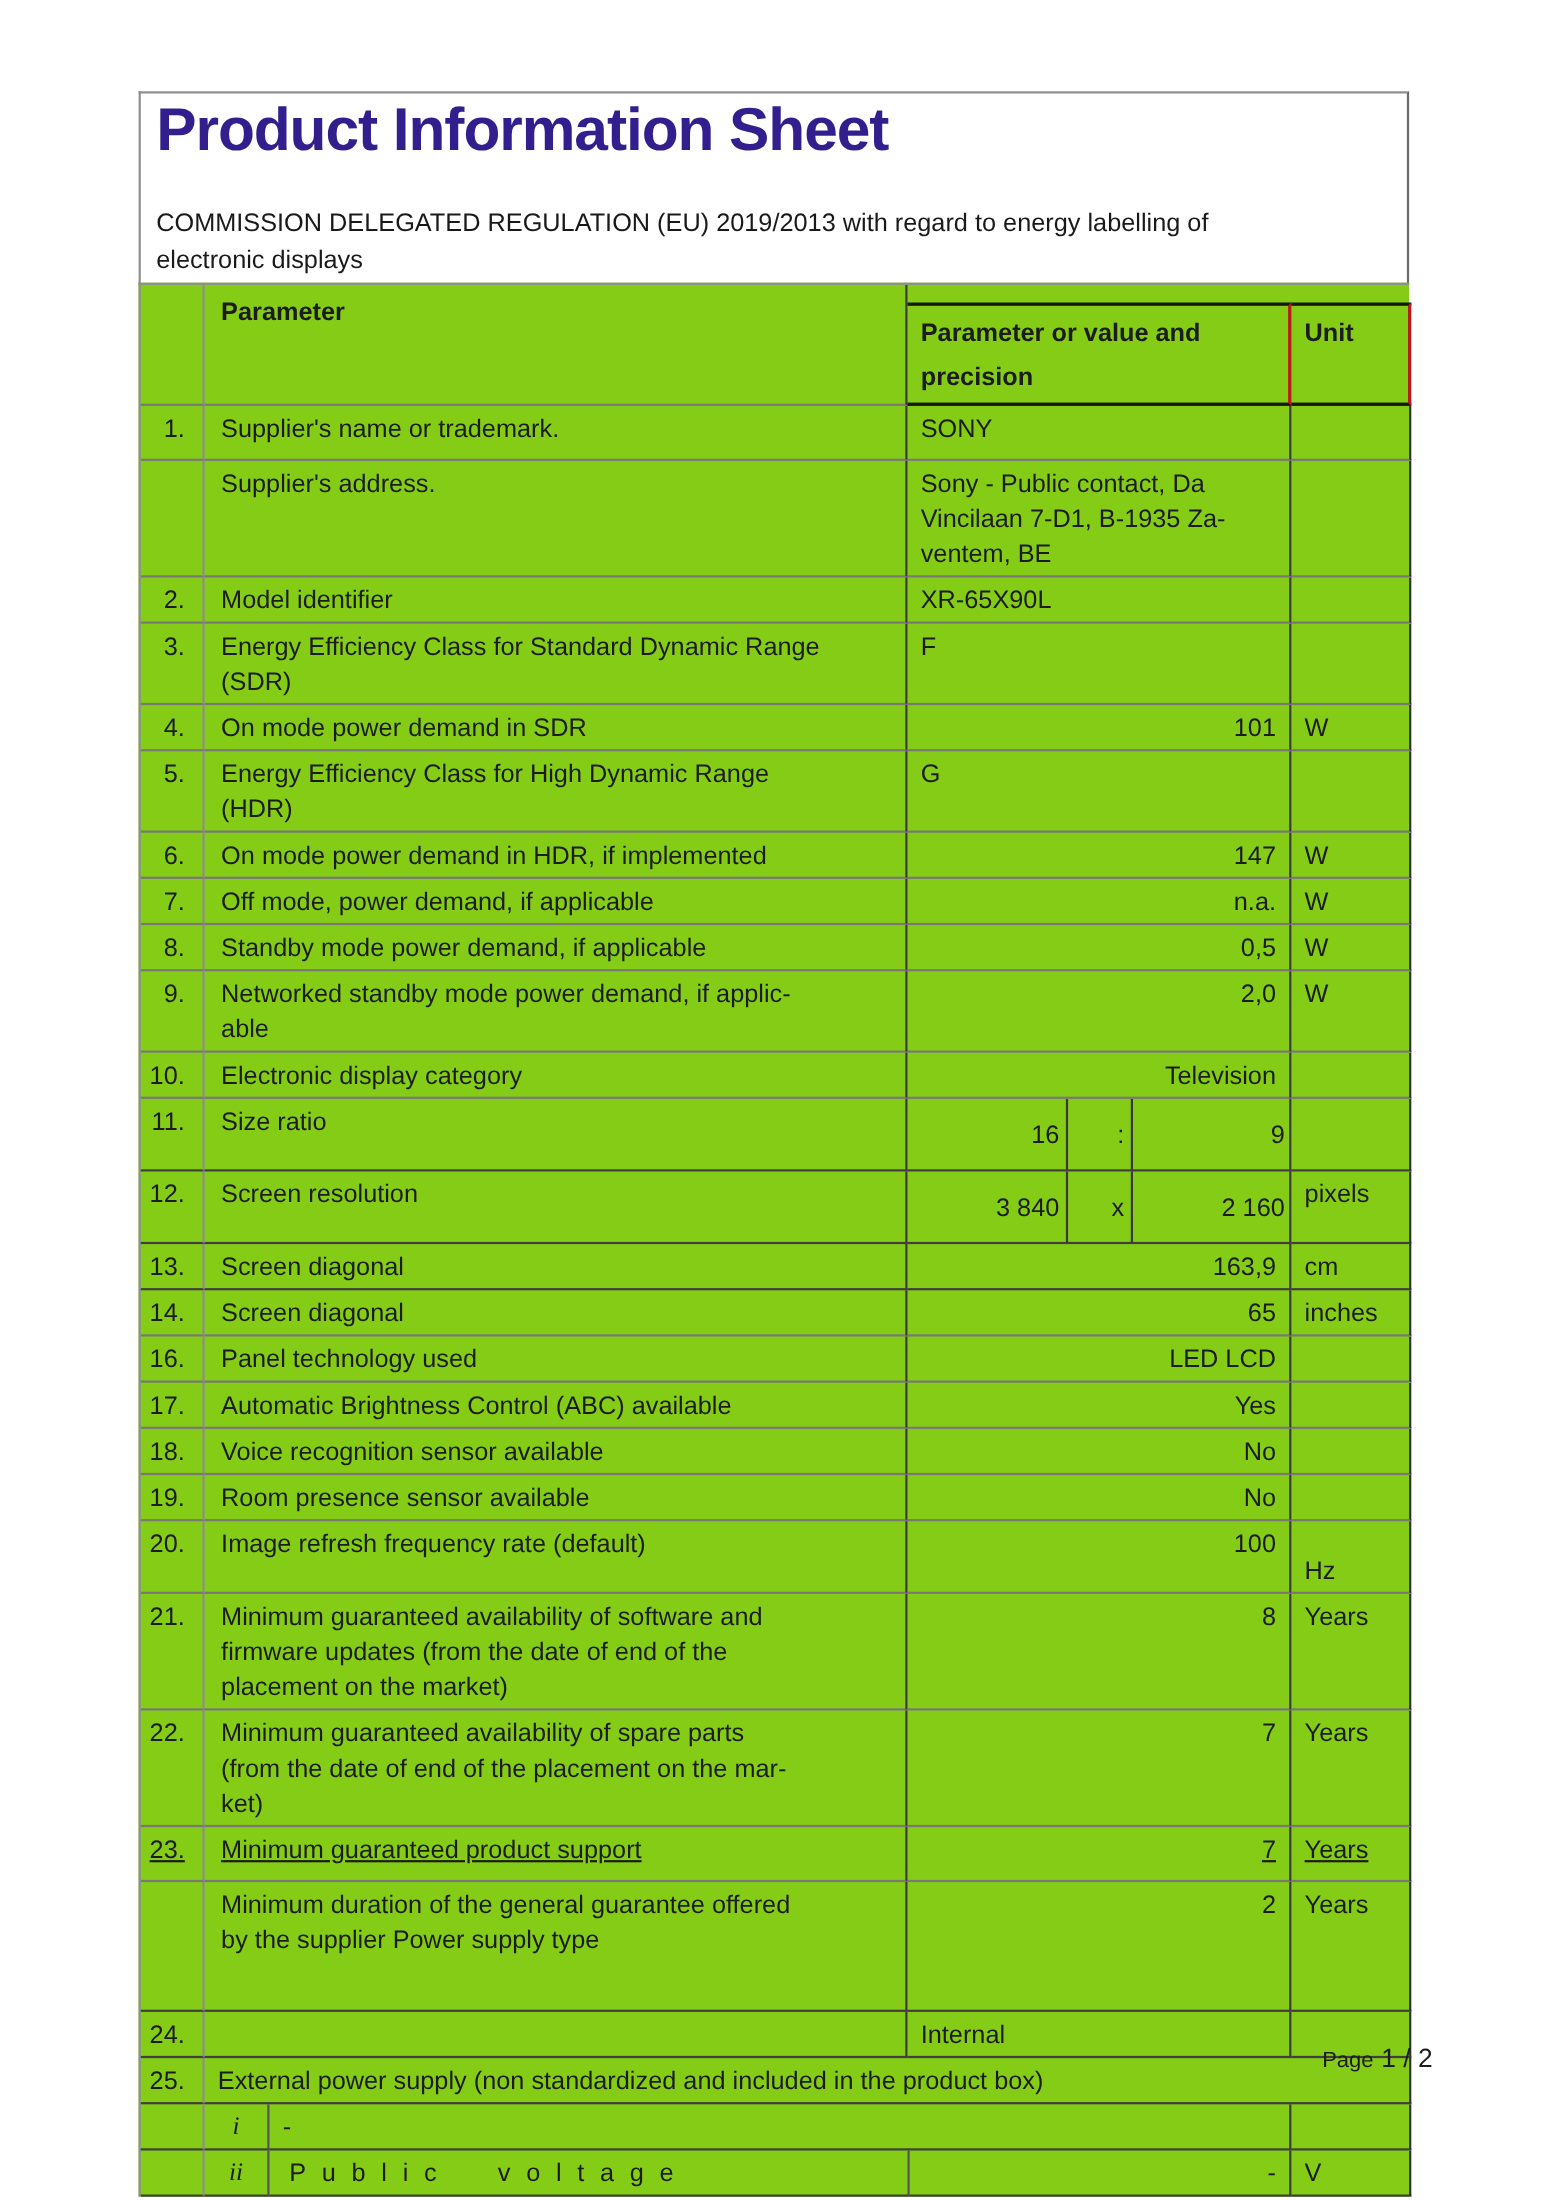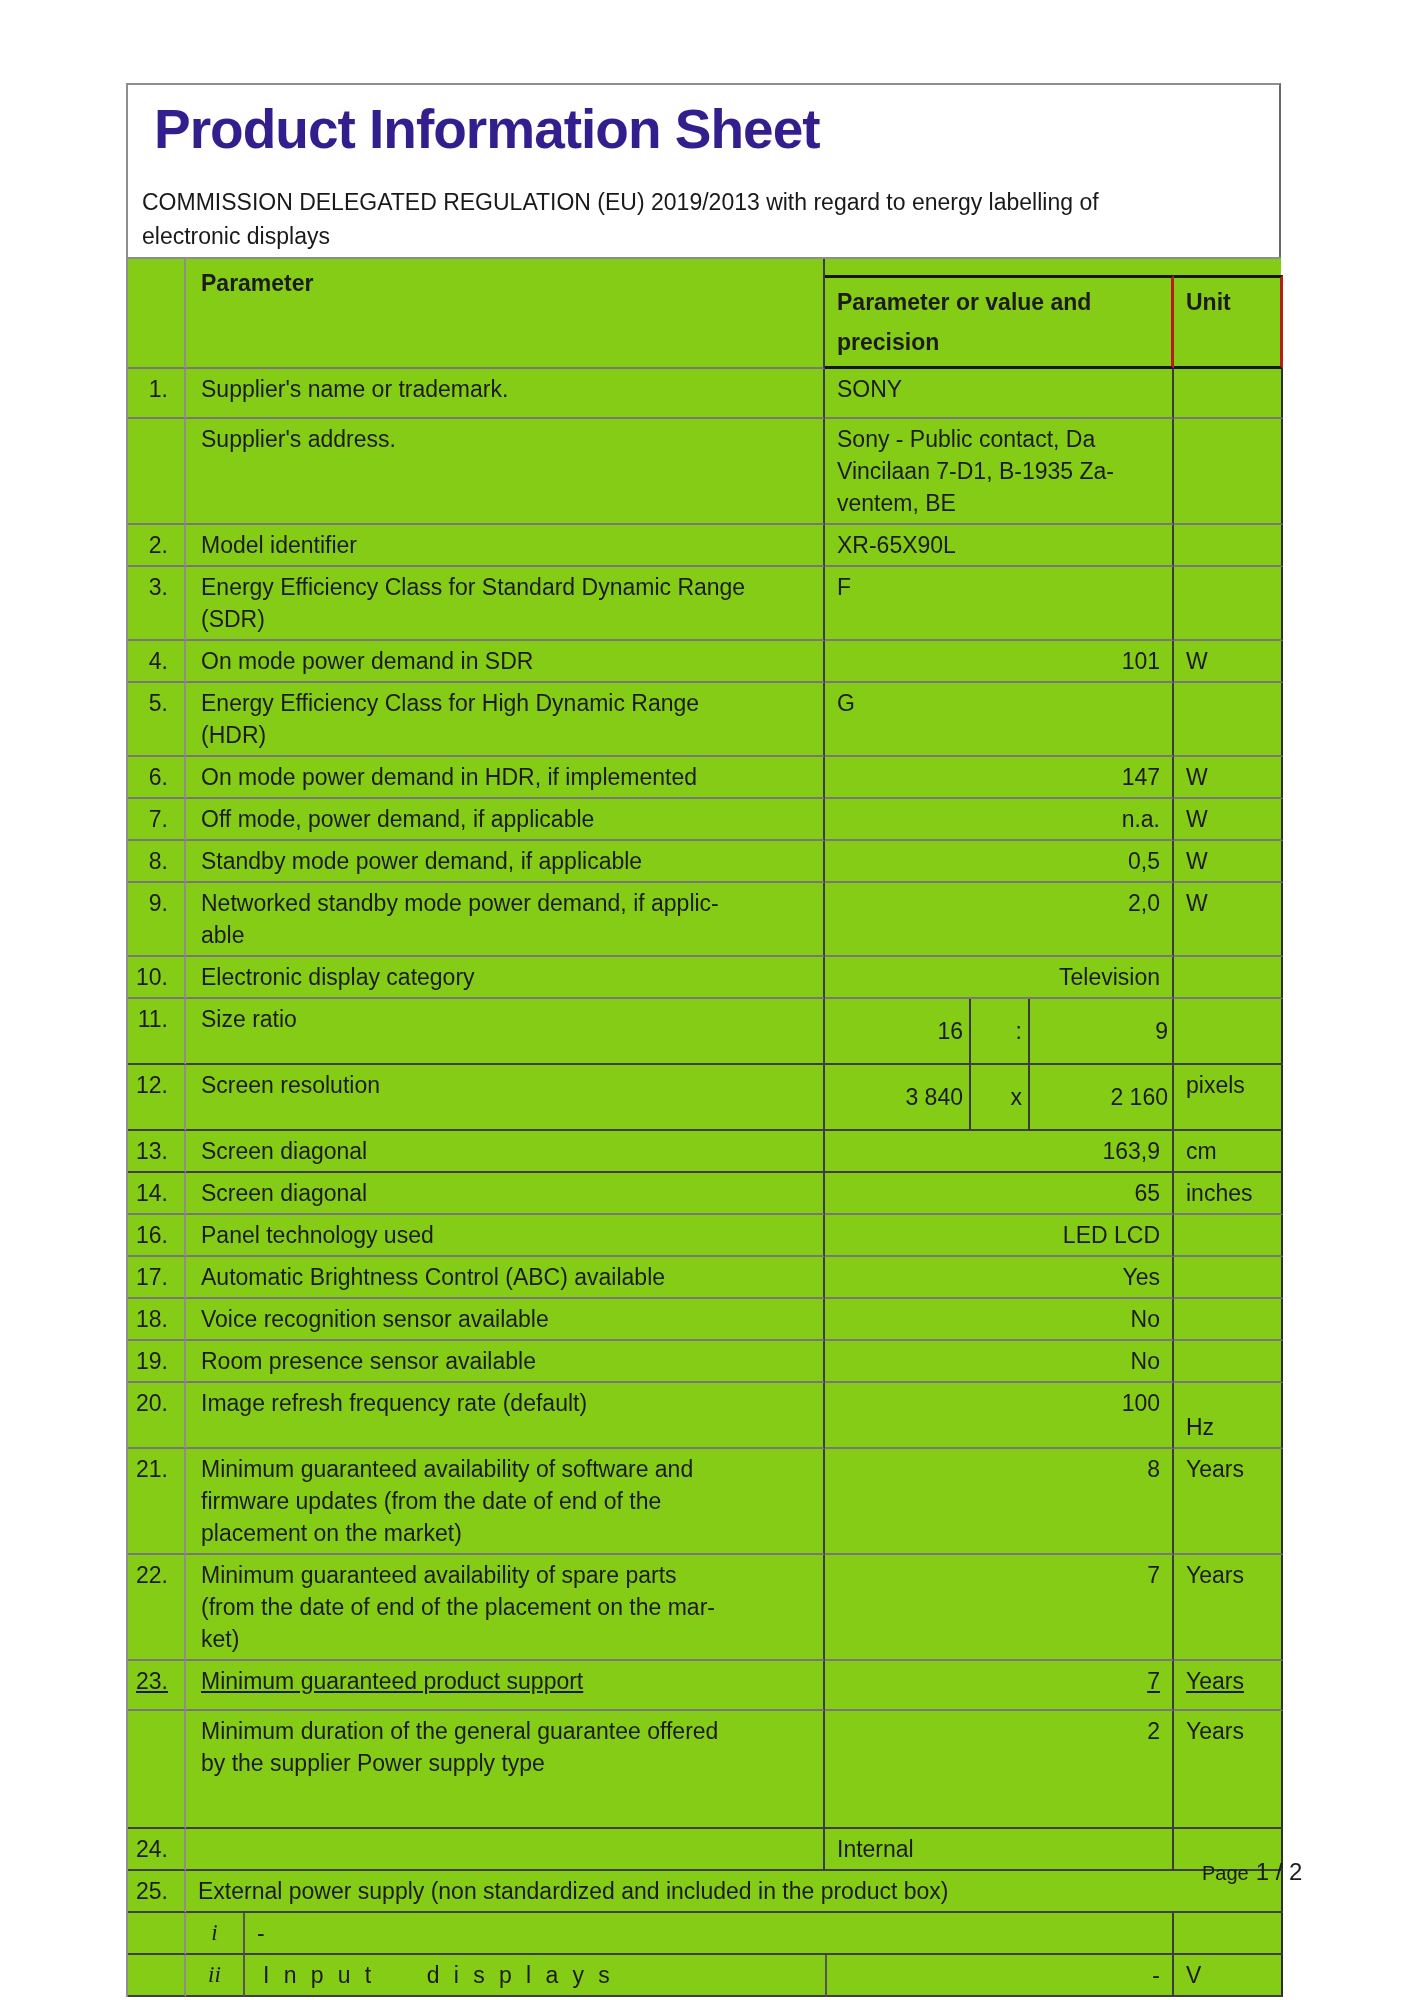--- a/index.html
+++ b/index.html
@@ -7,21 +7,21 @@
     width:1414px;height:2000px;position:relative;background:#ffffff;
     font-family:"Liberation Sans", sans-serif;color:#1c1c1c;
     -webkit-font-smoothing:antialiased;
   }
   .page-frame{
     position:absolute;left:126px;top:83px;width:1155px;height:176px;
     border-top:2px solid #8e8e8e;border-left:2px solid #8e8e8e;border-right:2px solid #6a6a6a;
     box-sizing:border-box;background:#ffffff;
   }
   .doc-title{
-    position:absolute;left:142px;top:86px;margin:12px;
+    position:absolute;left:142px;top:86px;margin:0;
     font-size:55px;line-height:1.15;font-weight:bold;letter-spacing:-1px;
     color:#331e8e;white-space:nowrap;
   }
   .doc-subtitle{
     position:absolute;left:142px;top:185px;width:1040px;
     font-size:23px;line-height:34px;white-space:pre-line;color:#191919;
   }
   .ptable{
     position:absolute;left:126px;top:257px;width:1155px;
     border-top:2px solid #8e8e8e;border-left:2px solid #8e8e8e;
@@ -257,21 +257,21 @@
       </div>
       <div class="trow subi dark-b">
         <div class="cell c-num"></div>
         <div class="cell c-roman">i</div>
         <div class="cell c-value va-l">-</div>
         <div class="cell c-unit"></div>
       </div>
       <div class="trow subii dark-b">
         <div class="cell c-num"></div>
         <div class="cell c-roman">ii</div>
-        <div class="cell c-inputbox spread">Input displays</div>
+        <div class="cell c-inputbox spread">Public voltage</div>
         <div class="cell c-value va-r">-</div>
         <div class="cell c-unit">V</div>
       </div>
     </div>
 </div>
 
 <div class="pg-footer">
   <span class="pg-label">Page</span>
   <span class="pg-value">1 / 2</span>
 </div>

